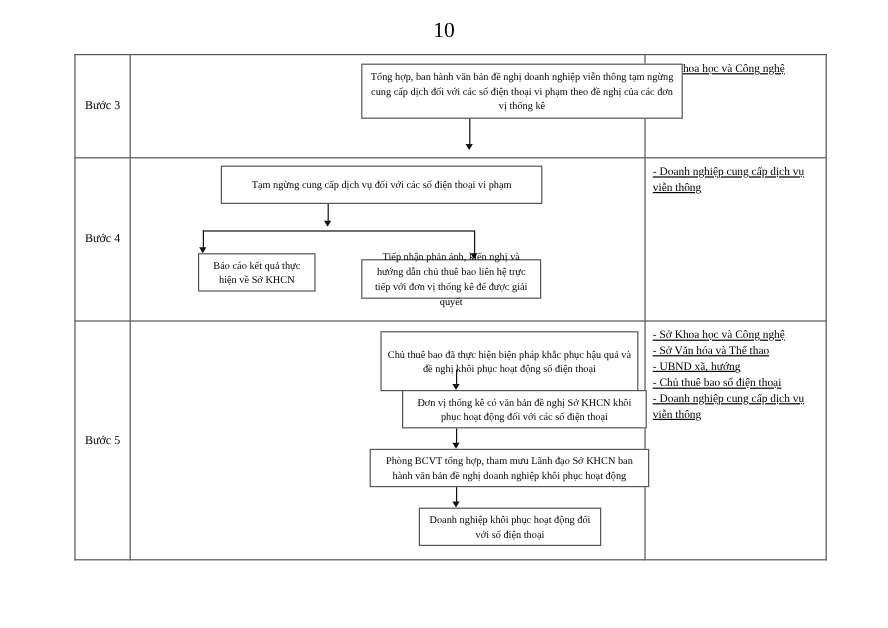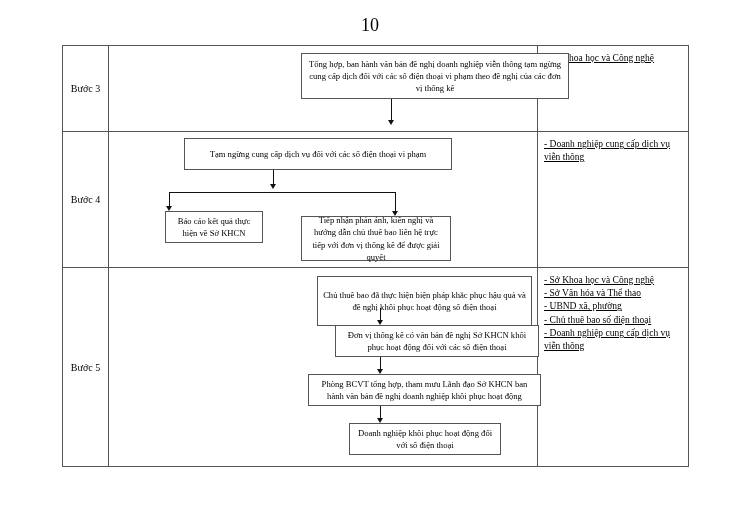--- a/index.html
+++ b/index.html
@@ -143,21 +143,21 @@
           <div class="conn conn-h" style="left:60px; top:60px; width:226px;"></div>
 
           <div class="conn conn-v" style="left:60px; top:60px; height:16px;"></div>
           <div class="arrowhead" style="left:57px; top:74px;"></div>
 
           <div class="conn conn-v" style="left:286px; top:60px; height:21px;"></div>
           <div class="arrowhead" style="left:283px; top:79px;"></div>
 
           <div class="node" style="left:12px; top:79px; width:98px; height:32px;">Báo cáo kết quả thực hiện về Sở KHCN</div>
 
-          <div class="node" style="left:148px; top:84px; width:150px; height:45px;">Tiếp nhận phản ánh, kiến nghị và hướng dẫn chủ thuê bao liên hệ trực tiếp với đơn vị thống kê để được giải quyết</div>
+          <div class="node" style="left:148px; top:84px; width:150px; height:33px;">Tiếp nhận phản ánh, kiến nghị và hướng dẫn chủ thuê bao liên hệ trực tiếp với đơn vị thống kê để được giải quyết</div>
         </div>
       </td>
 
       <td class="actors">
         <div class="actor-line">- Doanh nghiệp cung cấp dịch vụ viễn thông</div>
       </td>
     </tr>
 
     <tr>
       <td class="step-label">Bước 5</td>
@@ -177,20 +177,20 @@
           <div class="conn conn-v" style="left:271px; top:138px; height:14px;"></div>
           <div class="arrowhead" style="left:268px; top:150px;"></div>
 
           <div class="node" style="left:196px; top:155px; width:152px; height:32px;">Doanh nghiệp khôi phục hoạt động đối với số điện thoại</div>
         </div>
       </td>
 
       <td class="actors">
         <div class="actor-line">- Sở Khoa học và Công nghệ</div>
         <div class="actor-line">- Sở Văn hóa và Thể thao</div>
-        <div class="actor-line">- UBND xã, phường</div>
+        <div class="actor-line">- UBND xã, hướng</div>
         <div class="actor-line">- Chủ thuê bao số điện thoại</div>
         <div class="actor-line">- Doanh nghiệp cung cấp dịch vụ viễn thông</div>
       </td>
     </tr>
 
   </tbody>
 </table>
 
 </body></html>

